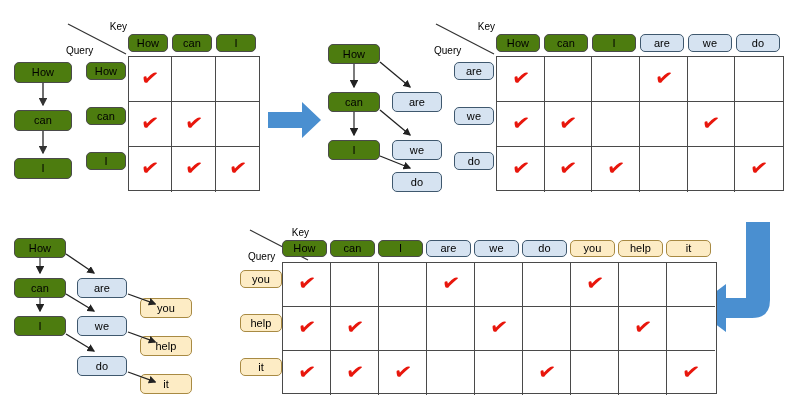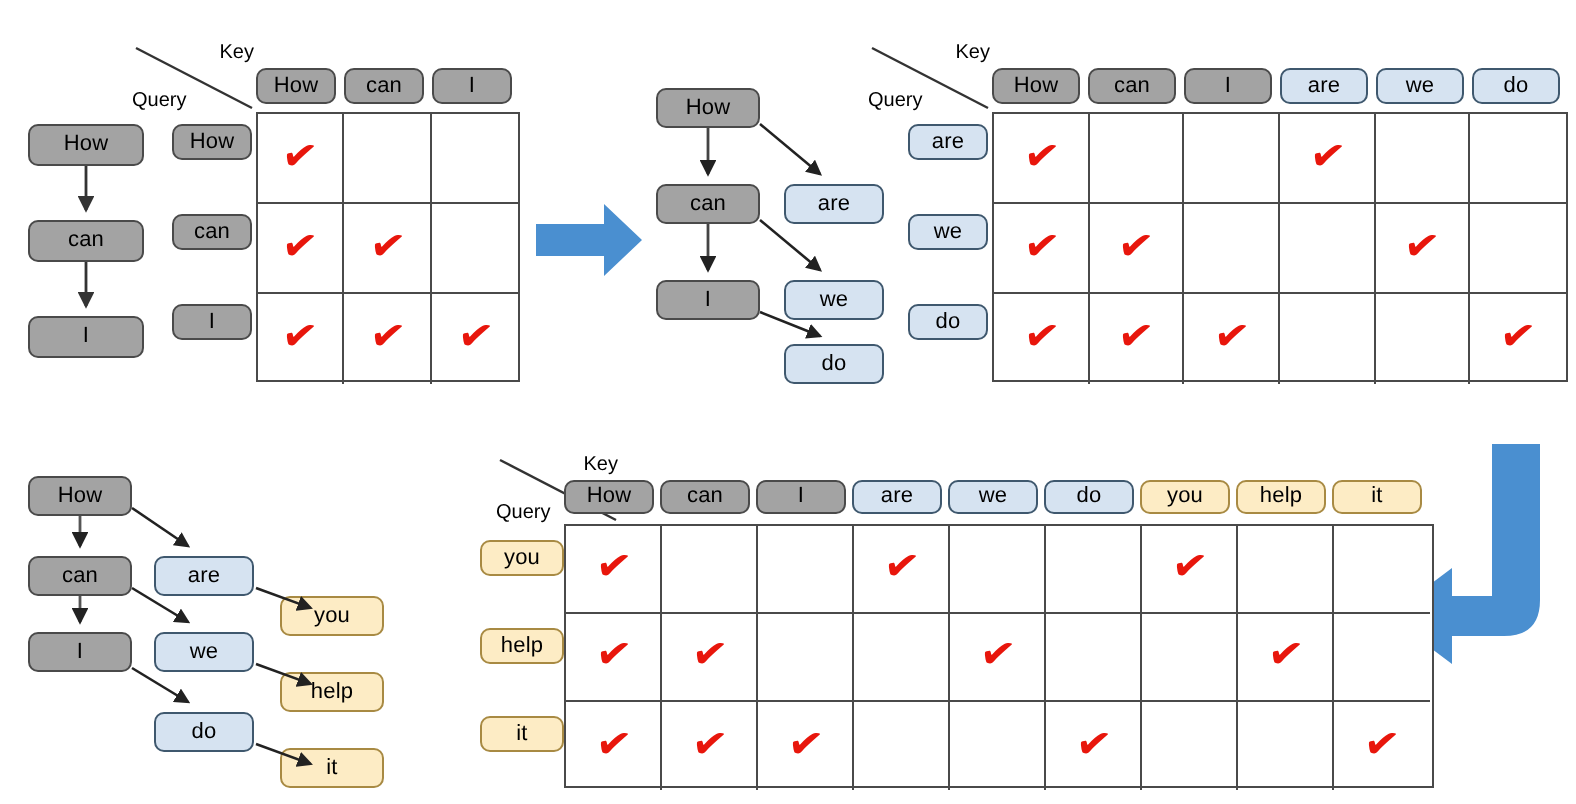--- a/index.html
+++ b/index.html
@@ -17,21 +17,21 @@
   .chip{
     position:absolute;
     box-sizing:border-box;
     display:flex;align-items:center;justify-content:center;
     border-radius:5px;
     font-size:11px;
     line-height:1;
     white-space:nowrap;
     letter-spacing:.1px;
   }
-  .chip.gray{background:#a3a3a3;border:1.2px solid #4a4a4a;}
+  .chip.gray{background:#4d7c0f;border:1.2px solid #4a4a4a;}
   .chip.blue{background:#d6e3f1;border:1.2px solid #3f586e;}
   .chip.yellow{background:#fdecc5;border:1.2px solid #a88a43;}
 
   
   .matrix{position:absolute;border:1.4px solid #4a4a4a;background:#fff;box-sizing:border-box;}
   .mrow{display:flex;}
   .mcell{
     box-sizing:border-box;
     border-right:1.2px solid #4a4a4a;
     border-bottom:1.2px solid #4a4a4a;

